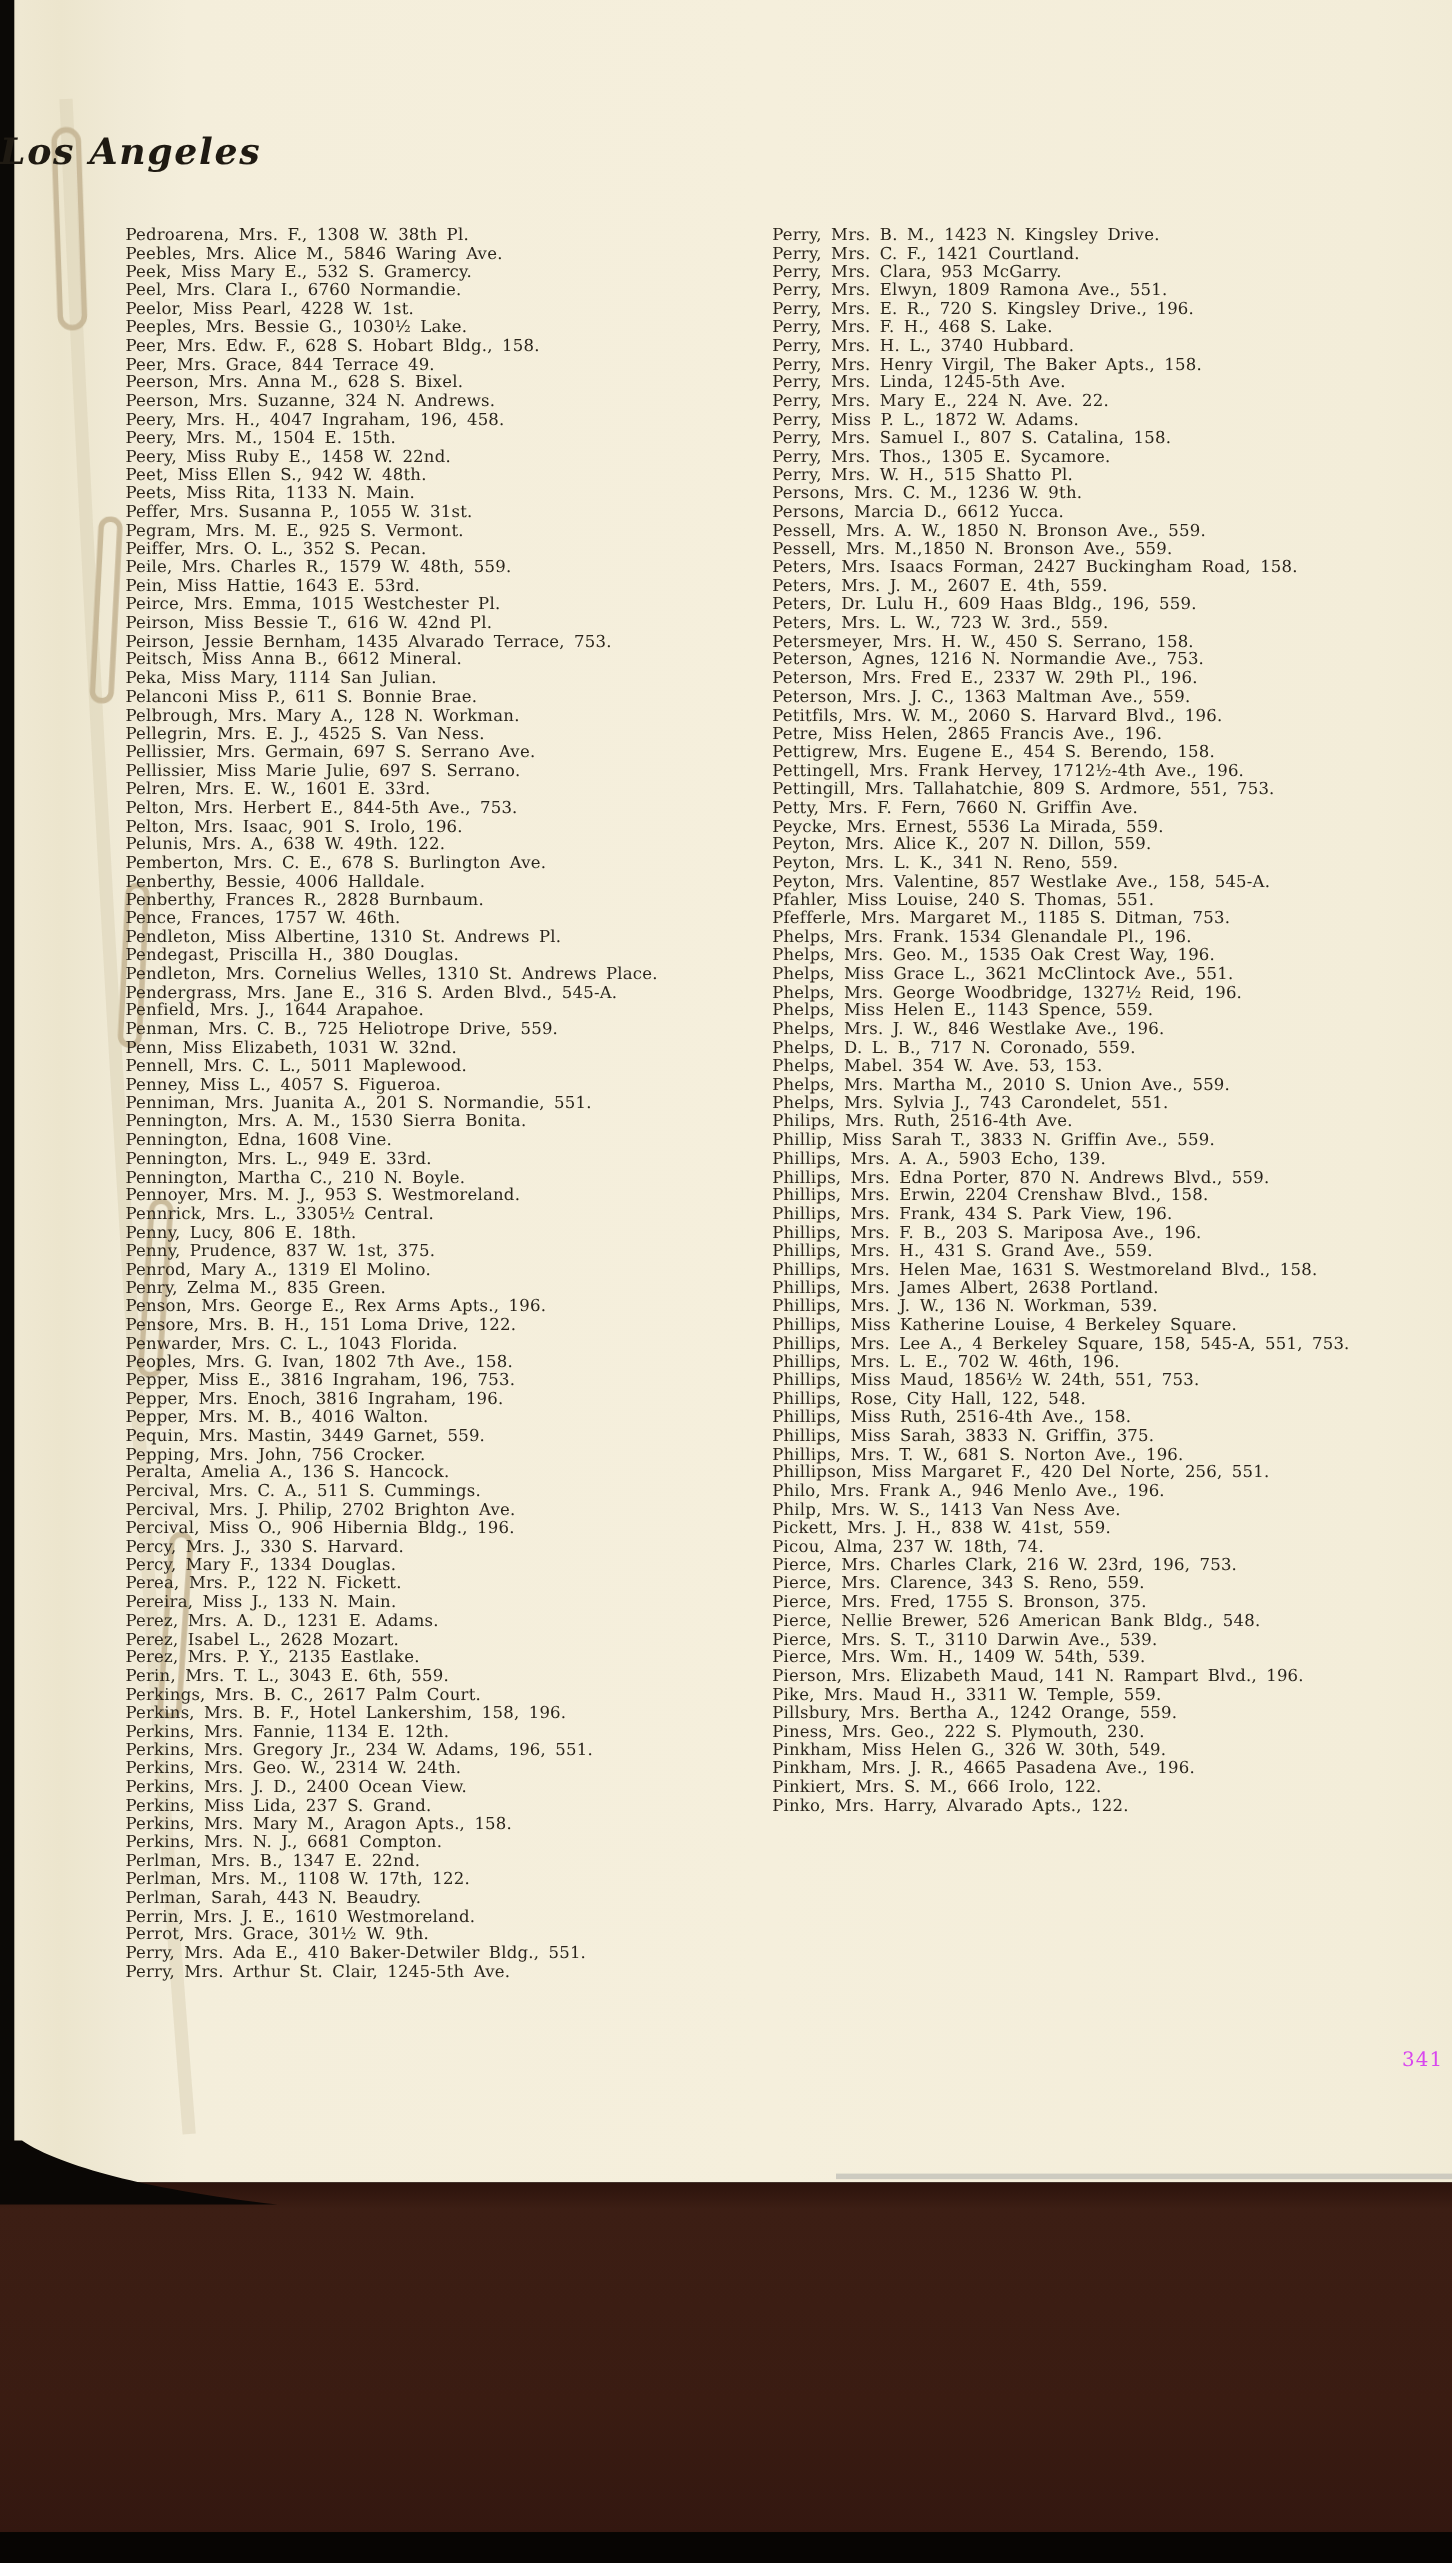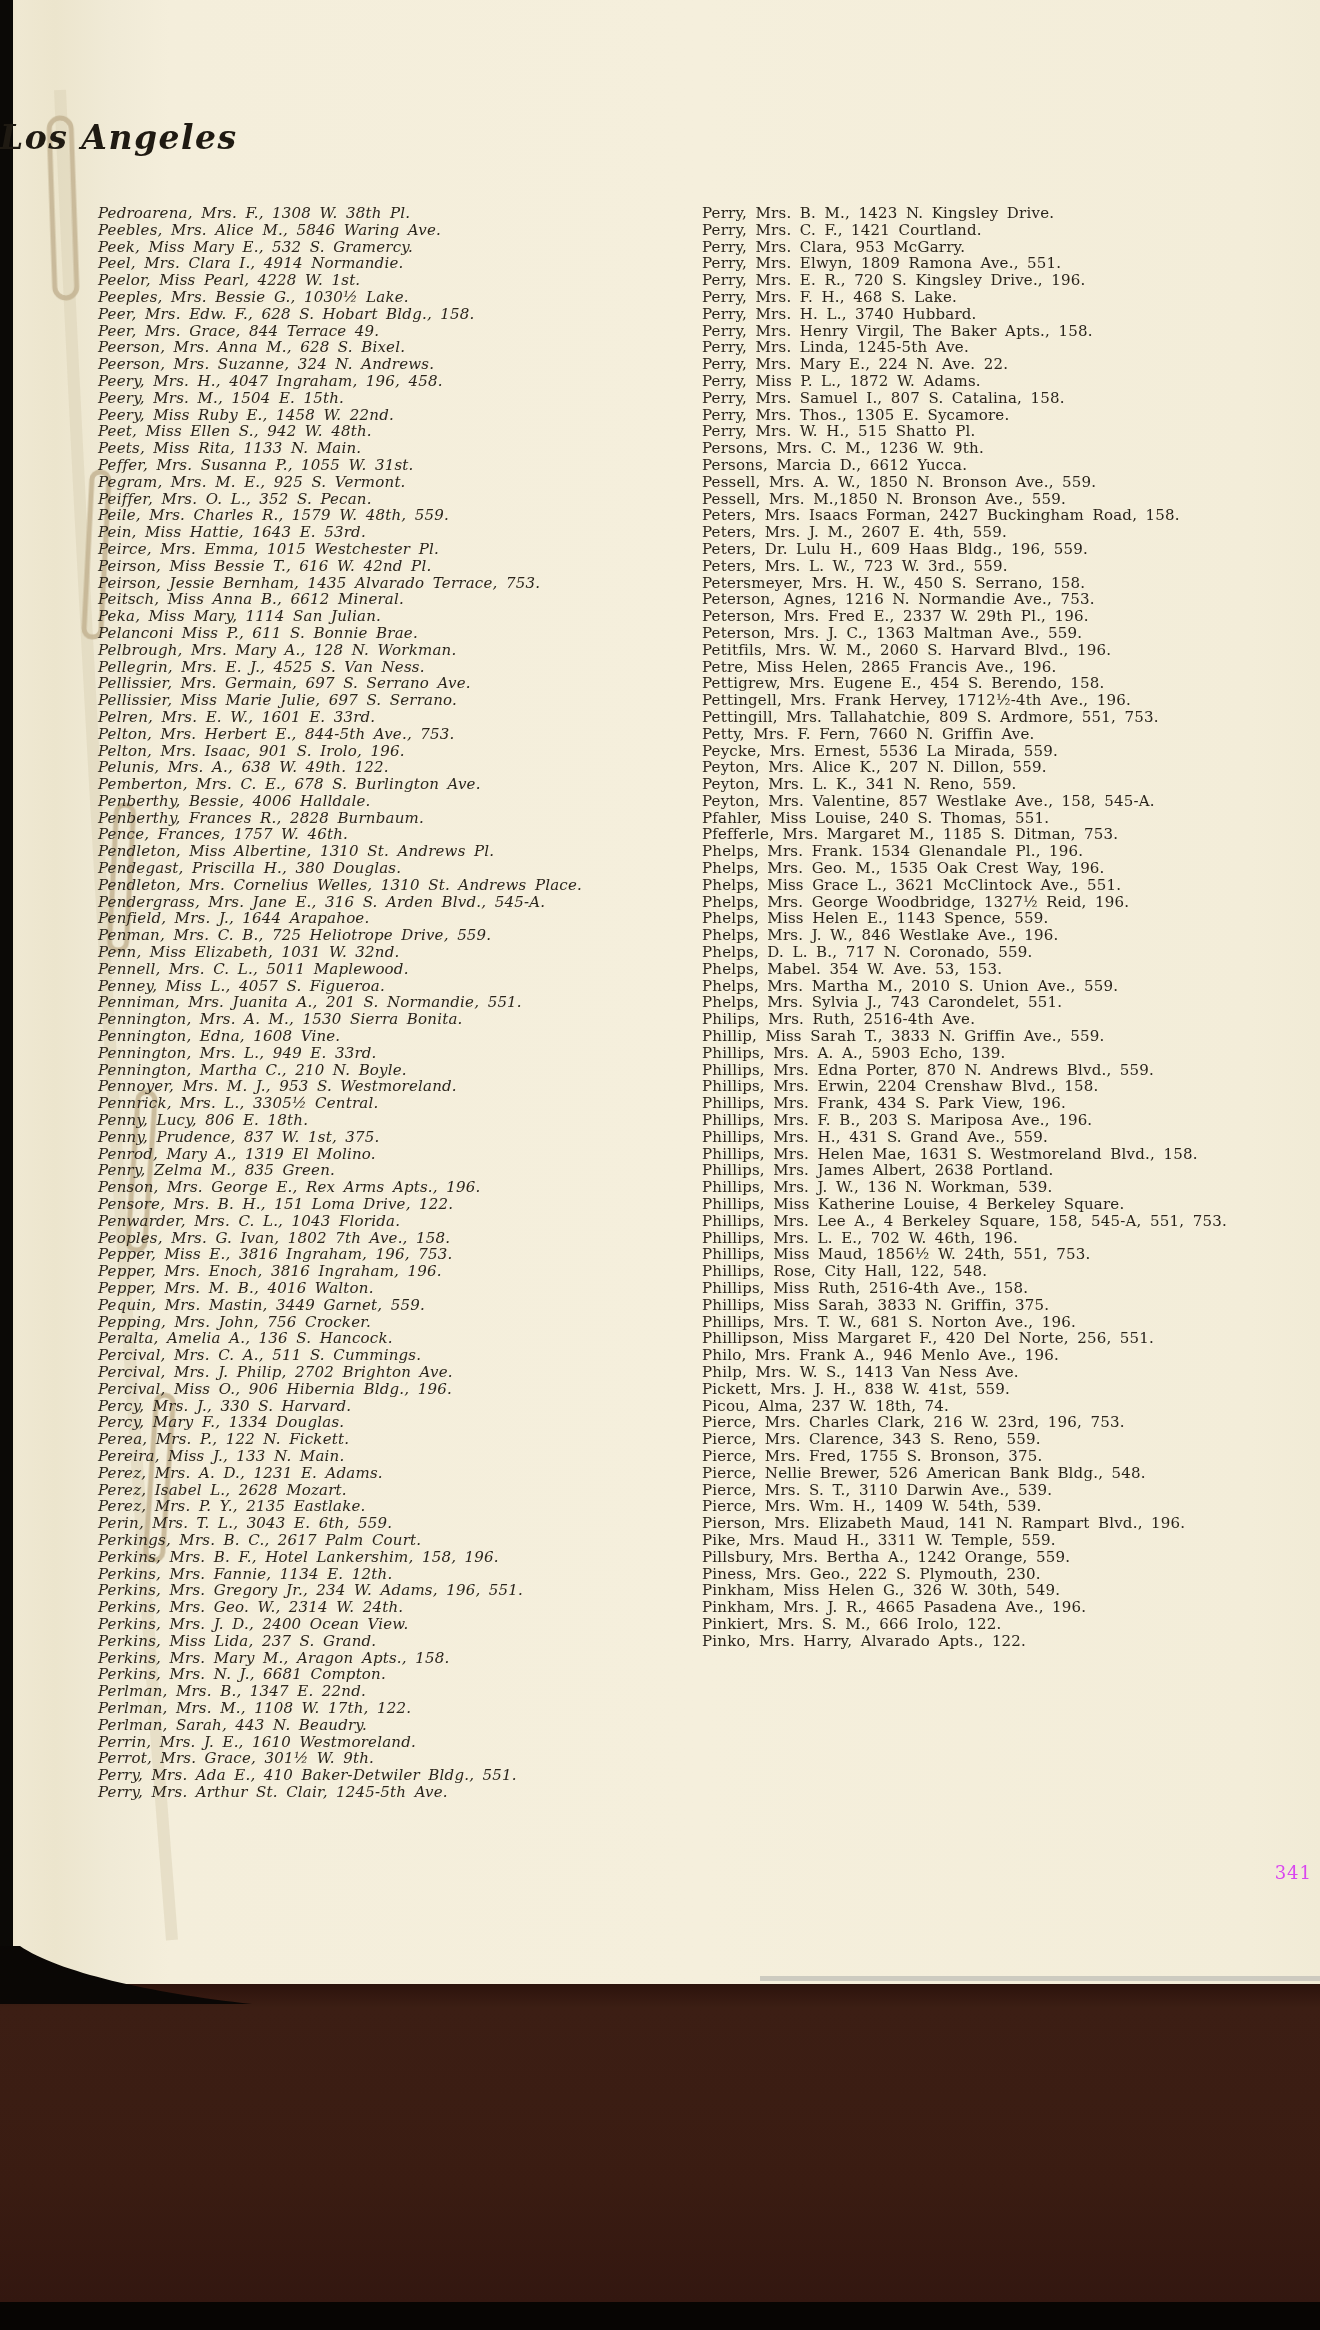--- a/index.html
+++ b/index.html
@@ -29,21 +29,21 @@
     position:absolute; left:0; top:2302px; width:1320px; height:28px;
     background:#070503;
   }
   svg.overlay { position:absolute; left:0; top:0; z-index:2; }
   .page-title {
     position:absolute; left:0; top:118px; width:1296px; text-align:left; z-index:3;
     font-size:33px; font-style:italic; font-weight:bold; color:#1f1a12;
     letter-spacing:1.5px;
   }
   .column { position:absolute; top:205px; z-index:3; }
-  #col-left  { left:98px;  width:521px;font-style:italic; }
+  #col-left  { left:114px;  width:521px; }
   #col-right { left:662px; width:546px;margin-left:40px; }
   .entry {
     font-size:15px; line-height:16.8px; color:#2a241b;
     padding-left:46px; text-indent:-46px;
     text-align:justify; word-spacing:3.5px; letter-spacing:0.2px;
   }
   .page-number {
     position:absolute; left:0; top:1862px; width:1312px; text-align:right; z-index:3;
     font-size:18px; color:#d946ef; letter-spacing:1px;
   }
@@ -72,21 +72,21 @@
 
   <path d="M0,1946 L0,2004 L252,2004 C150,1993 58,1972 20,1946 Z" fill="#0a0705"></path>
 </svg>
 
 <div class="page-title">Los Angeles</div>
 
 <div class="column" id="col-left">
     <div class="entry">Pedroarena, Mrs. F., 1308 W. 38th Pl.</div>
     <div class="entry">Peebles, Mrs. Alice M., 5846 Waring Ave.</div>
     <div class="entry">Peek, Miss Mary E., 532 S. Gramercy.</div>
-    <div class="entry">Peel, Mrs. Clara I., 4914 Normandie.</div>
+    <div class="entry">Peel, Mrs. Clara I., 6760 Normandie.</div>
     <div class="entry">Peelor, Miss Pearl, 4228 W. 1st.</div>
     <div class="entry">Peeples, Mrs. Bessie G., 1030½ Lake.</div>
     <div class="entry">Peer, Mrs. Edw. F., 628 S. Hobart Bldg., 158.</div>
     <div class="entry">Peer, Mrs. Grace, 844 Terrace 49.</div>
     <div class="entry">Peerson, Mrs. Anna M., 628 S. Bixel.</div>
     <div class="entry">Peerson, Mrs. Suzanne, 324 N. Andrews.</div>
     <div class="entry">Peery, Mrs. H., 4047 Ingraham, 196, 458.</div>
     <div class="entry">Peery, Mrs. M., 1504 E. 15th.</div>
     <div class="entry">Peery, Miss Ruby E., 1458 W. 22nd.</div>
     <div class="entry">Peet, Miss Ellen S., 942 W. 48th.</div>

